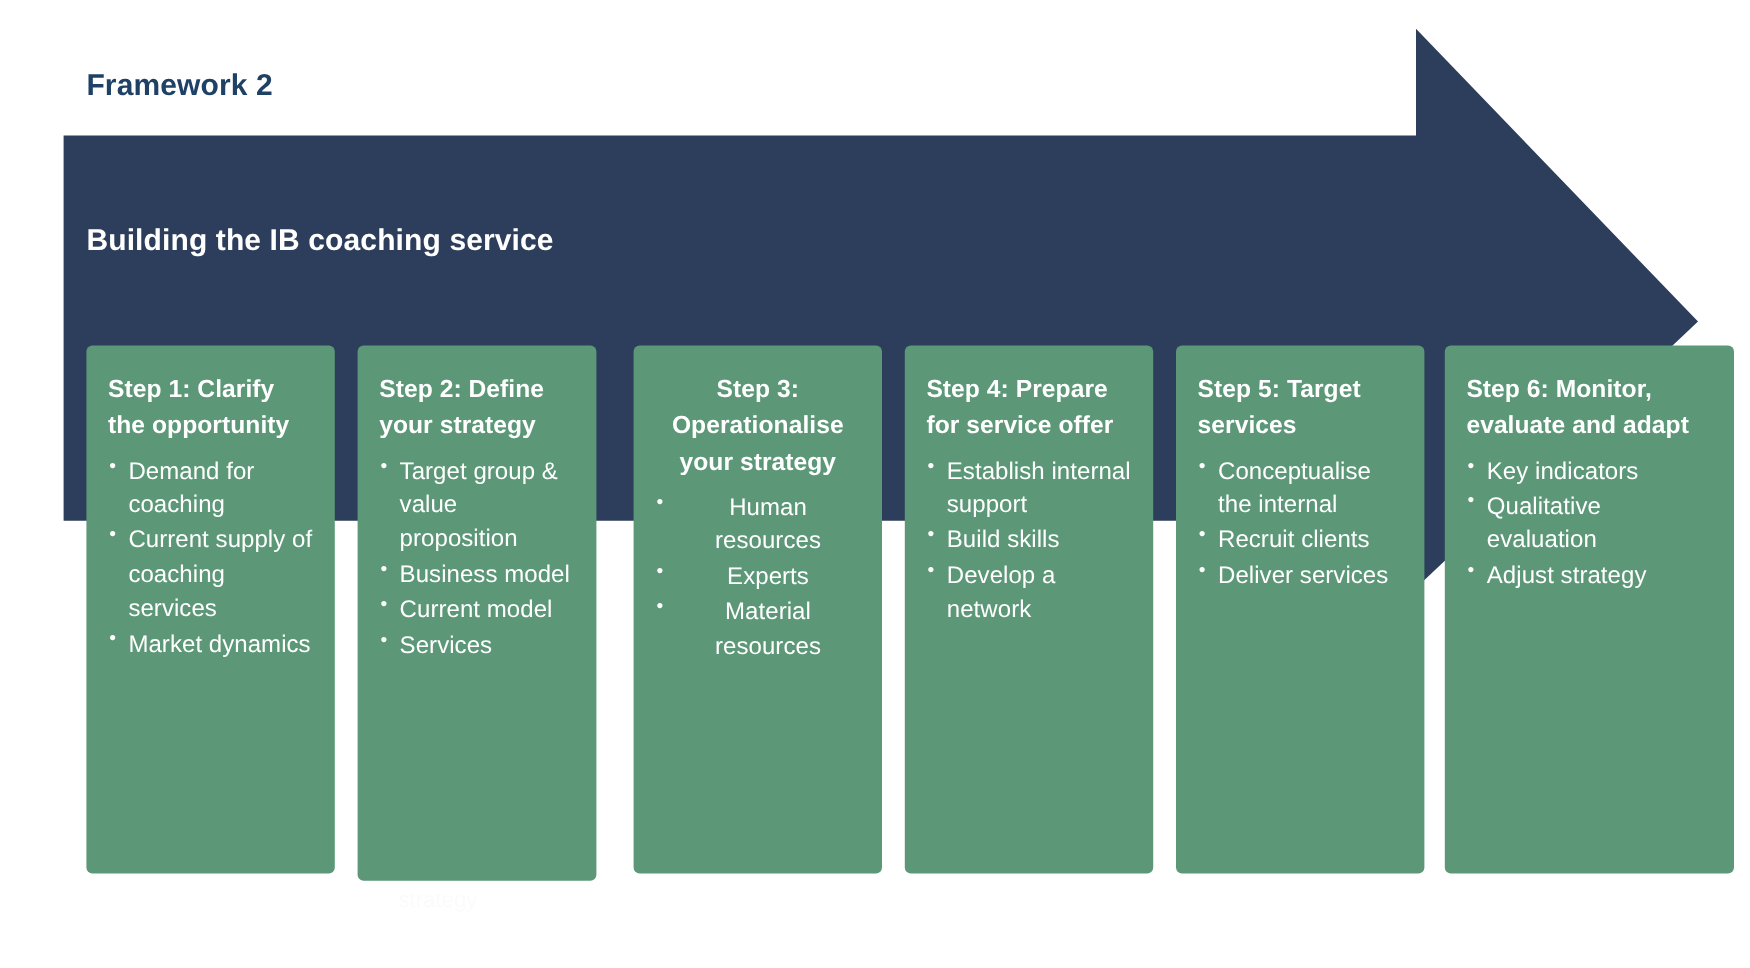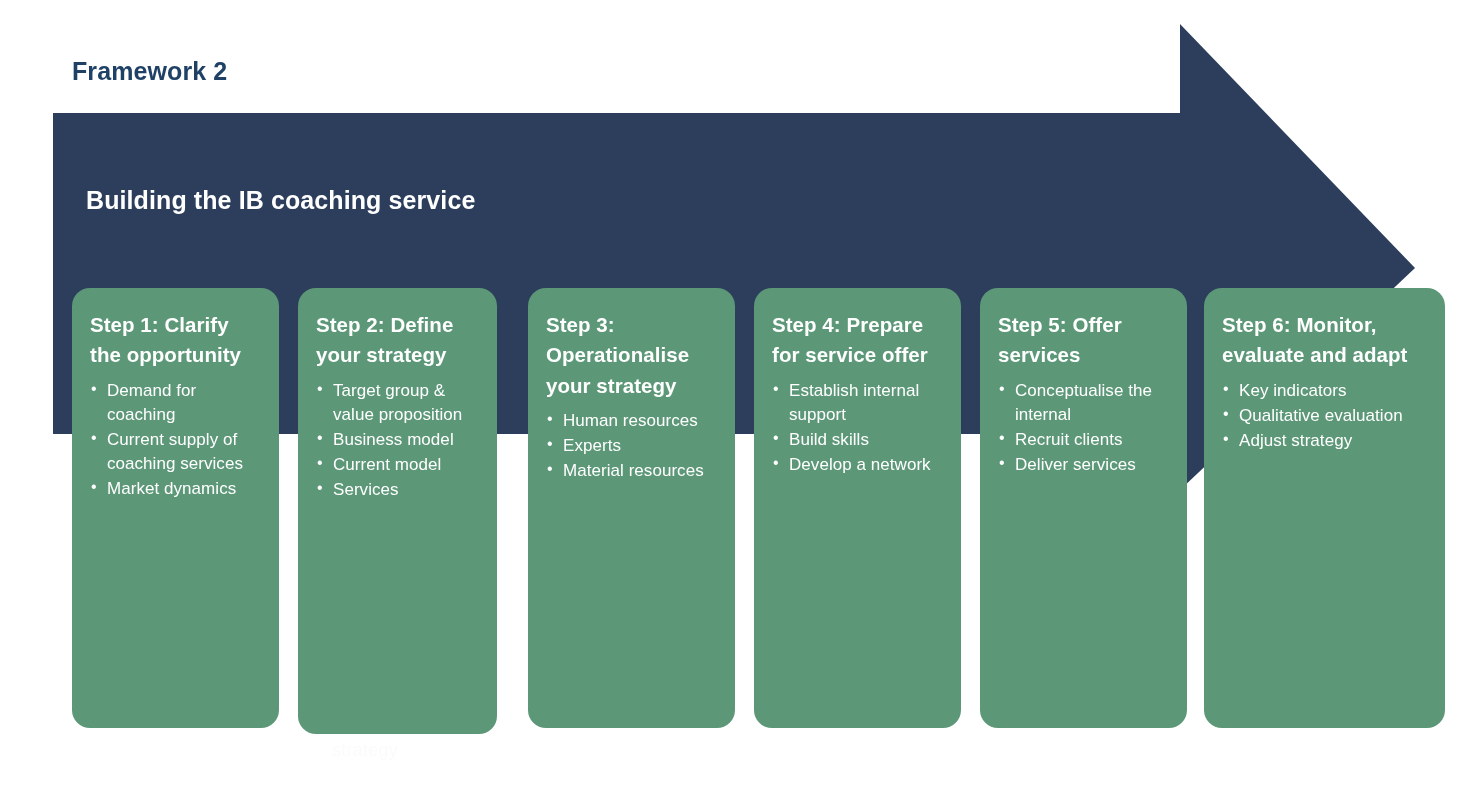--- a/index.html
+++ b/index.html
@@ -48,56 +48,55 @@
   
   .banner-title {
     position: absolute;
     left: 72px;
     top: 186px;
     font-size: 25px;
     font-weight: bold;
     color: #ffffff;
     letter-spacing: 0.1px;
     white-space: nowrap;
-    margin-left: 14px;
   }
 
   
   .cards {
     position: absolute;
     left: 0;
     top: 0;
     width: 1458px;
     height: 807px;
   }
   .card {
     position: absolute;
     top: 288px;
     background: #5C9878;
-    border-radius: 18px;
+    border-radius: 5px;
     box-sizing: border-box;
     padding: 22px 18px 16px 18px;
     overflow: hidden;
   }
   .card-title {
     font-size: 20.5px;
     font-weight: bold;
     color: #ffffff;
     line-height: 1.48;
     margin: 0 0 8px 0;
     letter-spacing: 0.05px;
   }
   .card ul {
     list-style: none;
     margin: 0;
     padding: 0;
   }
   .card li {
     position: relative;
-    font-size: 17px;
+    font-size: 20px;
     color: #ffffff;
     line-height: 1.42;
     padding-left: 17px;
     margin-bottom: 1px;
     letter-spacing: 0.05px;
   }
   .card li::before {
     content: "\2022";
     position: absolute;
     left: 1px;
@@ -144,40 +143,40 @@
     <div class="card" style="left:298px; width:199px; height:446px;">
       <div class="card-title">Step 2: Define your strategy</div>
       <ul>
         <li>Target group &amp; value proposition</li>
         <li>Business model</li>
         <li>Current model</li>
         <li>Services</li>
       </ul>
     </div>
 
-    <div class="card" style="left:528px; width:207px; height:440px;">
+    <div class="card" style="left:528px; width:207px; height:440px;text-align:center;">
       <div class="card-title">Step 3: Operationalise your strategy</div>
       <ul>
         <li>Human resources</li>
         <li>Experts</li>
         <li>Material resources</li>
       </ul>
     </div>
 
     <div class="card" style="left:754px; width:207px; height:440px;">
       <div class="card-title">Step 4: Prepare for service offer</div>
       <ul>
         <li>Establish internal support</li>
         <li>Build skills</li>
         <li>Develop a network</li>
       </ul>
     </div>
 
     <div class="card" style="left:980px; width:207px; height:440px;">
-      <div class="card-title">Step 5: Offer services</div>
+      <div class="card-title">Step 5: Target services</div>
       <ul>
         <li>Conceptualise the internal</li>
         <li>Recruit clients</li>
         <li>Deliver services</li>
       </ul>
     </div>
 
     <div class="card" style="left:1204px; width:241px; height:440px;">
       <div class="card-title">Step 6: Monitor, evaluate and adapt</div>
       <ul>

